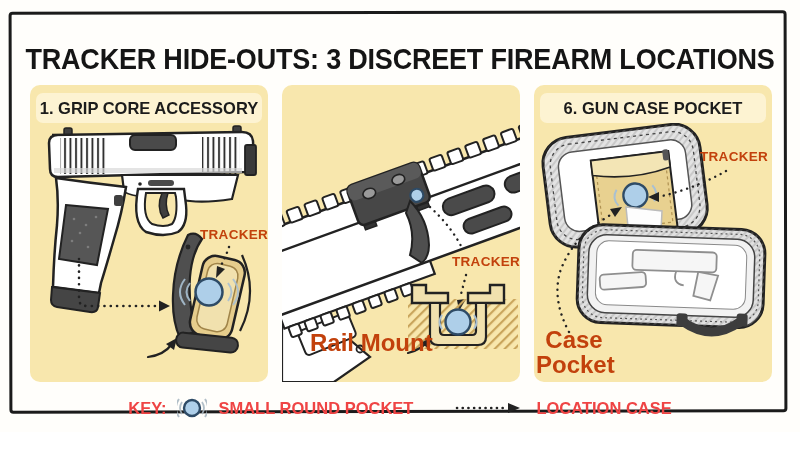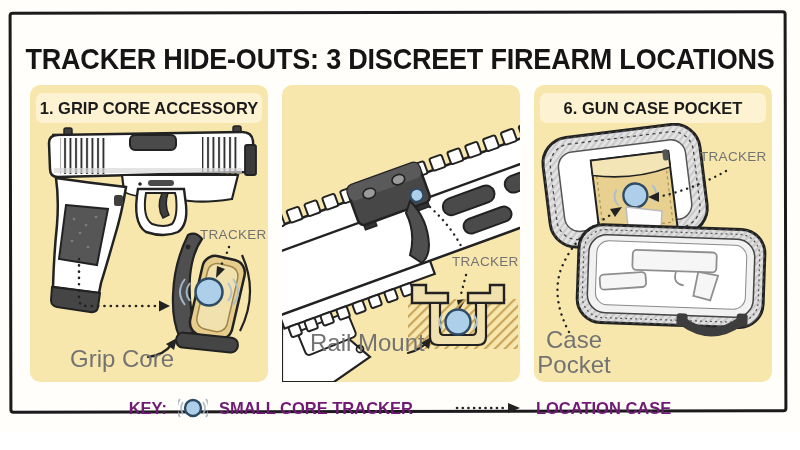--- a/index.html
+++ b/index.html
@@ -8,29 +8,29 @@
   .frame{position:absolute;left:9px;top:11px;right:13px;bottom:19px;
          border:3.5px solid #1b1b1b;border-radius:4px;transform:rotate(-0.12deg);pointer-events:none;}
   .title{position:absolute;top:26px;left:0;right:0;text-align:center;
          font-size:27px;font-weight:700;letter-spacing:-0.2px;color:#151515;transform:scaleY(1.08);}
   .panels{position:absolute;top:85px;left:30px;display:flex;gap:14px;}
   .panel{position:relative;width:238px;height:297px;background:#f8e7ad;border-radius:10px;}
   .panel-header{position:absolute;top:8px;left:6px;right:6px;height:30px;z-index:3;
                 background:#fdf3d2;border-radius:7px;display:flex;align-items:center;justify-content:center;
                 font-size:16.5px;font-weight:700;color:#1b1b1b;}
   .illu{position:absolute;left:0;top:0;width:238px;height:297px;z-index:1;}
-  .lbl{position:absolute;z-index:2;font-weight:400;color:#737373;}
+  .lbl{position:absolute;z-index:2;font-weight:700;color:#c2410c;}
   .tracker-lbl{font-size:13.5px;letter-spacing:.3px;}
   .part-lbl{font-size:24px;}
   .p1-tracker{left:170px;top:142px;} .p1-part{left:40px;top:260px;}
   .p2-tracker{left:170px;top:169px;} .p2-part{left:28px;top:244px;}
   .p3-tracker{left:166px;top:64px;}  .p3-part{left:2px;top:242px;width:76px;text-align:center;line-height:1.05;}
   .keyrow{position:absolute;top:394px;left:0;right:0;height:28px;z-index:2;
           display:flex;align-items:center;justify-content:center;gap:11px;
-          font-size:16.5px;font-weight:700;color:#701a75;}
+          font-size:16.5px;font-weight:700;color:#ef4444;}
   .keyrow .gap{width:18px;}
   svg{display:block;}
 </style>
 </head>
 <body>
 
 <div class="stage">
   <div class="frame"></div>
   <h1 class="title">TRACKER HIDE-OUTS: 3 DISCREET FIREARM LOCATIONS</h1>
 
@@ -96,21 +96,20 @@
           <path d="M199,162 Q195,174 189,184" fill="none" stroke="#222" stroke-width="2.4" stroke-linecap="round" stroke-dasharray="0.1 5.8"></path>
           <polygon points="186,193 195,184 187,181" fill="#222"></polygon>
         </g>
 
         <g>
           <path d="M118,272 Q134,270 142,259" fill="none" stroke="#222" stroke-width="2.2" stroke-linecap="round"></path>
           <polygon points="147,253 144,265 136,259" fill="#222"></polygon>
         </g>
       </svg>
       <div class="lbl tracker-lbl p1-tracker">TRACKER</div>
-      <div class="lbl part-lbl p1-part">Grip Core</div>
     </section>
 
     <section class="panel">
       <svg class="illu" viewBox="0 0 238 297">
         <defs>
           <pattern id="hatchT" width="7" height="7" patternTransform="rotate(45)" patternUnits="userSpaceOnUse">
             <line x1="1" y1="0" x2="1" y2="7" stroke="#c9a55c" stroke-width="2.4"></line>
           </pattern>
           <rect id="tooth" width="13" height="13" rx="2" fill="#fff" stroke="#222" stroke-width="2"></rect>
           <rect id="tooth2" width="11" height="11" rx="2" fill="#fff" stroke="#222" stroke-width="2"></rect>
@@ -252,21 +251,21 @@
       <div class="lbl part-lbl p3-part">Case Pocket</div>
     </section>
   </div>
 
   <div class="keyrow">
     <span>KEY:</span>
     <svg width="30" height="28" viewBox="0 0 30 28">
       <path d="M5,8 q-4,6 0,12 M2,5 q-6,9 0,18 M25,8 q4,6 0,12 M28,5 q6,9 0,18" fill="none" stroke="#aab8c2" stroke-width="1.8" opacity="0.9"></path>
       <circle cx="15" cy="14" r="8" fill="#aecfe9" stroke="#2e4b66" stroke-width="2.4"></circle>
     </svg>
-    <span>SMALL CORE TRACKER</span>
+    <span>SMALL ROUND POCKET</span>
     <span class="gap"></span>
     <svg width="72" height="16" viewBox="0 0 72 16">
       <path d="M4,8 L55,8" fill="none" stroke="#222" stroke-width="2.6" stroke-linecap="round" stroke-dasharray="0.1 5.6"></path>
       <polygon points="67,8 55,13 55,3" fill="#222"></polygon>
     </svg>
     <span>LOCATION CASE</span>
   </div>
 </div>
 
 </body></html>

